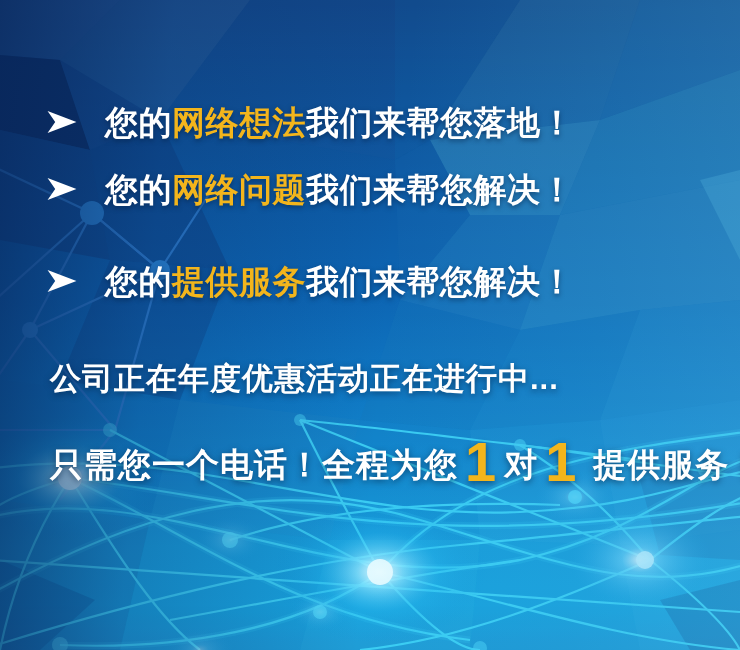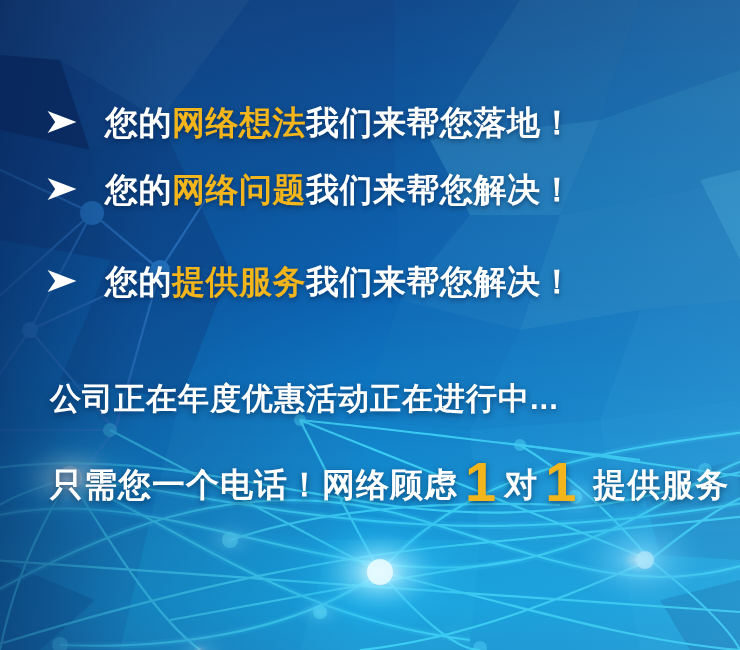--- a/index.html
+++ b/index.html
@@ -77,21 +77,20 @@
   .claim3{top:264px;}
 
   .note{
     position:absolute;
     left:50px;
     white-space:nowrap;
     color:#ffffff;
     font-weight:bold;
     text-shadow:0 2px 6px rgba(3,26,58,.60);
     line-height:1;
-    margin-top:20px;
   }
   .note1{top:363px;font-size:31px;letter-spacing:1px;}
   .note2{top:429px;font-size:33px;letter-spacing:1px;display:flex;align-items:baseline;}
   .note2 .seg{display:inline-block;}
   .big1{
     color:#f3b51c;
     font-size:56px;
     font-weight:bold;
     line-height:1;
     padding:0 7px;
@@ -272,21 +271,21 @@
     <div class="claim claim3">
       <svg class="arrow" viewBox="0 0 40 34">
         <path d="M3,4 L37,17 L3,30 L12,17 Z" fill="#ffffff"></path>
       </svg>
       <div class="claim-text"><span>您的</span><span class="hl">提供服务</span><span>我们来帮您解决！</span></div>
     </div>
 
     <div class="note note1">公司正在年度优惠活动正在进行中...</div>
 
     <div class="note note2">
-      <span class="seg">只需您一个电话！网络顾虑</span>
+      <span class="seg">只需您一个电话！全程为您</span>
       <span class="big1">1</span>
       <span class="seg">对</span>
       <span class="big1">1</span>
       <span class="sp"></span>
       <span class="seg">提供服务！</span>
     </div>
 
   </div>
 </div>
 

